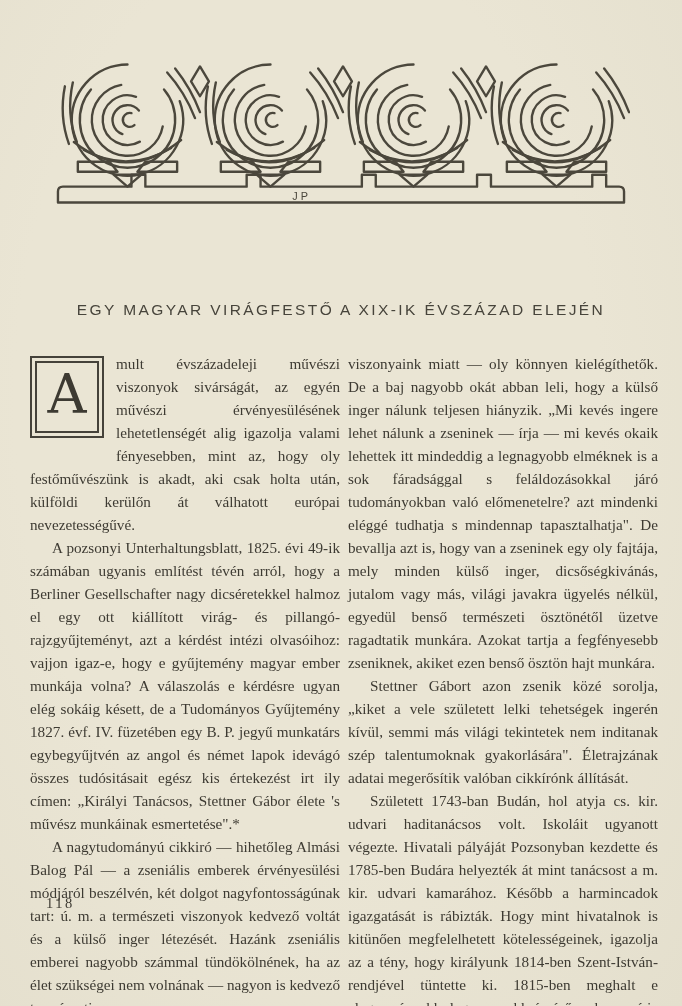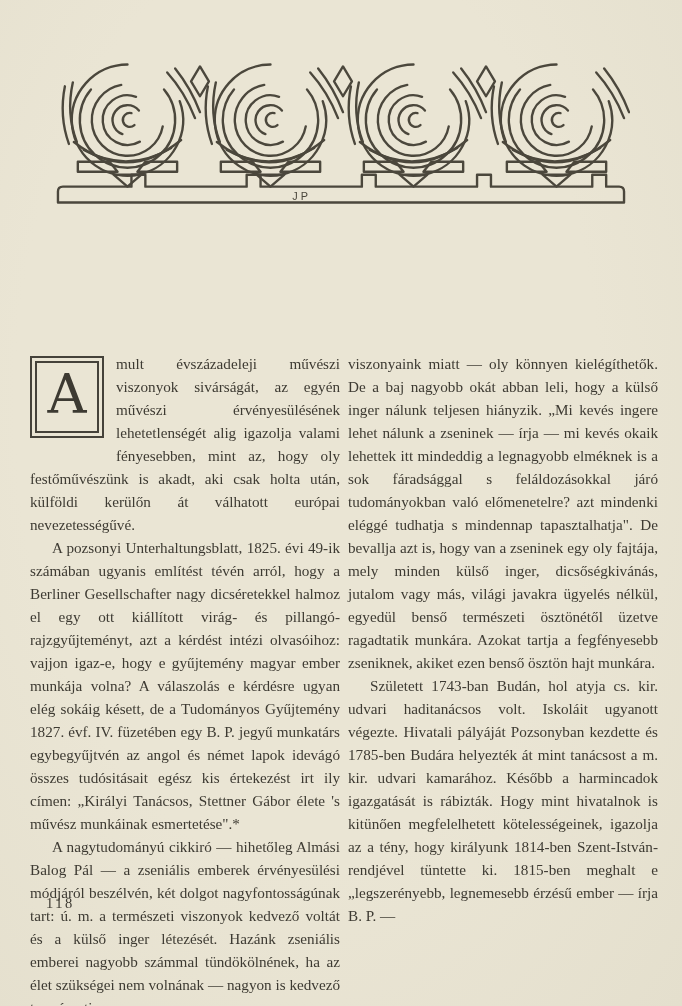--- a/index.html
+++ b/index.html
@@ -92,36 +92,38 @@
       <path d="M350,117 l14,12 14,-12 Z"></path>
     <path d="M458,104 h32 l8,10 h-40 Z"></path>
       <path d="M558,104 h-32 l-8,10 h40 Z"></path>
       <path d="M494,117 l14,12 14,-12 Z"></path>
 
     <path d="M6,145 V134 Q6,129 11,129 H80 V117 H94 V129 H196 V117 H210 V129 H312 V117 H326 V129 H428 V117 H442 V129 H544 V117 H558 V129 H571 Q576,129 576,134 V145 Z"></path>
 
     <text x="242" y="142">JP</text>
   </svg>
 
+  <h1 class="title">EGY MAGYAR VIRÁGFESTŐ A XIX-IK ÉVSZÁZAD ELEJÉN</h1>
 
   <div class="columns">
 
     <div class="col">
       <p class="para first">
         <span class="dropcap">
             <span class="dropcap-letter">A</span>
           </span><span>mult évszázadeleji művészi viszonyok sivárságát, az egyén művészi érvényesülésének lehetetlenségét alig igazolja valami fényesebben, mint az, hogy oly festőművészünk is akadt, aki csak holta után, külföldi kerülőn át válhatott európai nevezetességűvé.</span>
       </p>
       <p class="para">A pozsonyi Unterhaltungsblatt, 1825. évi 49-ik számában ugyanis említést tévén arról, hogy a Berliner Gesellschafter nagy dicséretekkel halmoz el egy ott kiállított virág- és pillangó-rajzgyűjteményt, azt a kérdést intézi olvasóihoz: vajjon igaz-e, hogy e gyűjtemény magyar ember munkája volna? A válaszolás e kérdésre ugyan elég sokáig késett, de a Tudományos Gyűjtemény 1827. évf. IV. füzetében egy B. P. jegyű munkatárs egybegyűjtvén az angol és német lapok idevágó összes tudósitásait egész kis értekezést irt ily címen: „Királyi Tanácsos, Stettner Gábor élete 's művész munkáinak esmertetése".*</p>
       <p class="para">A nagytudományú cikkiró — hihetőleg Almási Balog Pál — a zseniális emberek érvényesülési módjáról beszélvén, két dolgot nagyfontosságúnak tart: ú. m. a természeti viszonyok kedvező voltát és a külső inger létezését. Hazánk zseniális emberei nagyobb számmal tündökölnének, ha az élet szükségei nem volnának — nagyon is kedvező természeti</p>
 
     </div>
 
     <div class="col">
       <p class="para no-indent">viszonyaink miatt — oly könnyen kielégíthetők. De a baj nagyobb okát abban leli, hogy a külső inger nálunk teljesen hiányzik. „Mi kevés ingere lehet nálunk a zseninek — írja — mi kevés okaik lehettek itt mindeddig a legnagyobb elméknek is a sok fáradsággal s feláldozásokkal járó tudományokban való előmenetelre? azt mindenki eléggé tudhatja s mindennap tapasztalhatja". De bevallja azt is, hogy van a zseninek egy oly fajtája, mely minden külső inger, dicsőségkivánás, jutalom vagy más, világi javakra ügyelés nélkül, egyedül benső természeti ösztönétől üzetve ragadtatik munkára. Azokat tartja a fegfényesebb zseniknek, akiket ezen benső ösztön hajt munkára.</p>
+      <p class="para">Stettner Gábort azon zsenik közé sorolja, „kiket a vele született lelki tehetségek ingerén kívül, semmi más világi tekintetek nem inditanak szép talentumoknak gyakorlására". Életrajzának adatai megerősítik valóban cikkírónk állítását.</p>
       <p class="para">Született 1743-ban Budán, hol atyja cs. kir. udvari haditanácsos volt. Iskoláit ugyanott végezte. Hivatali pályáját Pozsonyban kezdette és 1785-ben Budára helyezték át mint tanácsost a m. kir. udvari kamarához. Később a harmincadok igazgatását is rábizták. Hogy mint hivatalnok is kitünően megfelelhetett kötelességeinek, igazolja az a tény, hogy királyunk 1814-ben Szent-István-rendjével tüntette ki. 1815-ben meghalt e „legszerényebb, legnemesebb érzésű ember — írja B. P. —</p>
     </div>
 
   </div>
 
   <div class="page-number">118</div>
 
 </div>
 
 </body></html>

